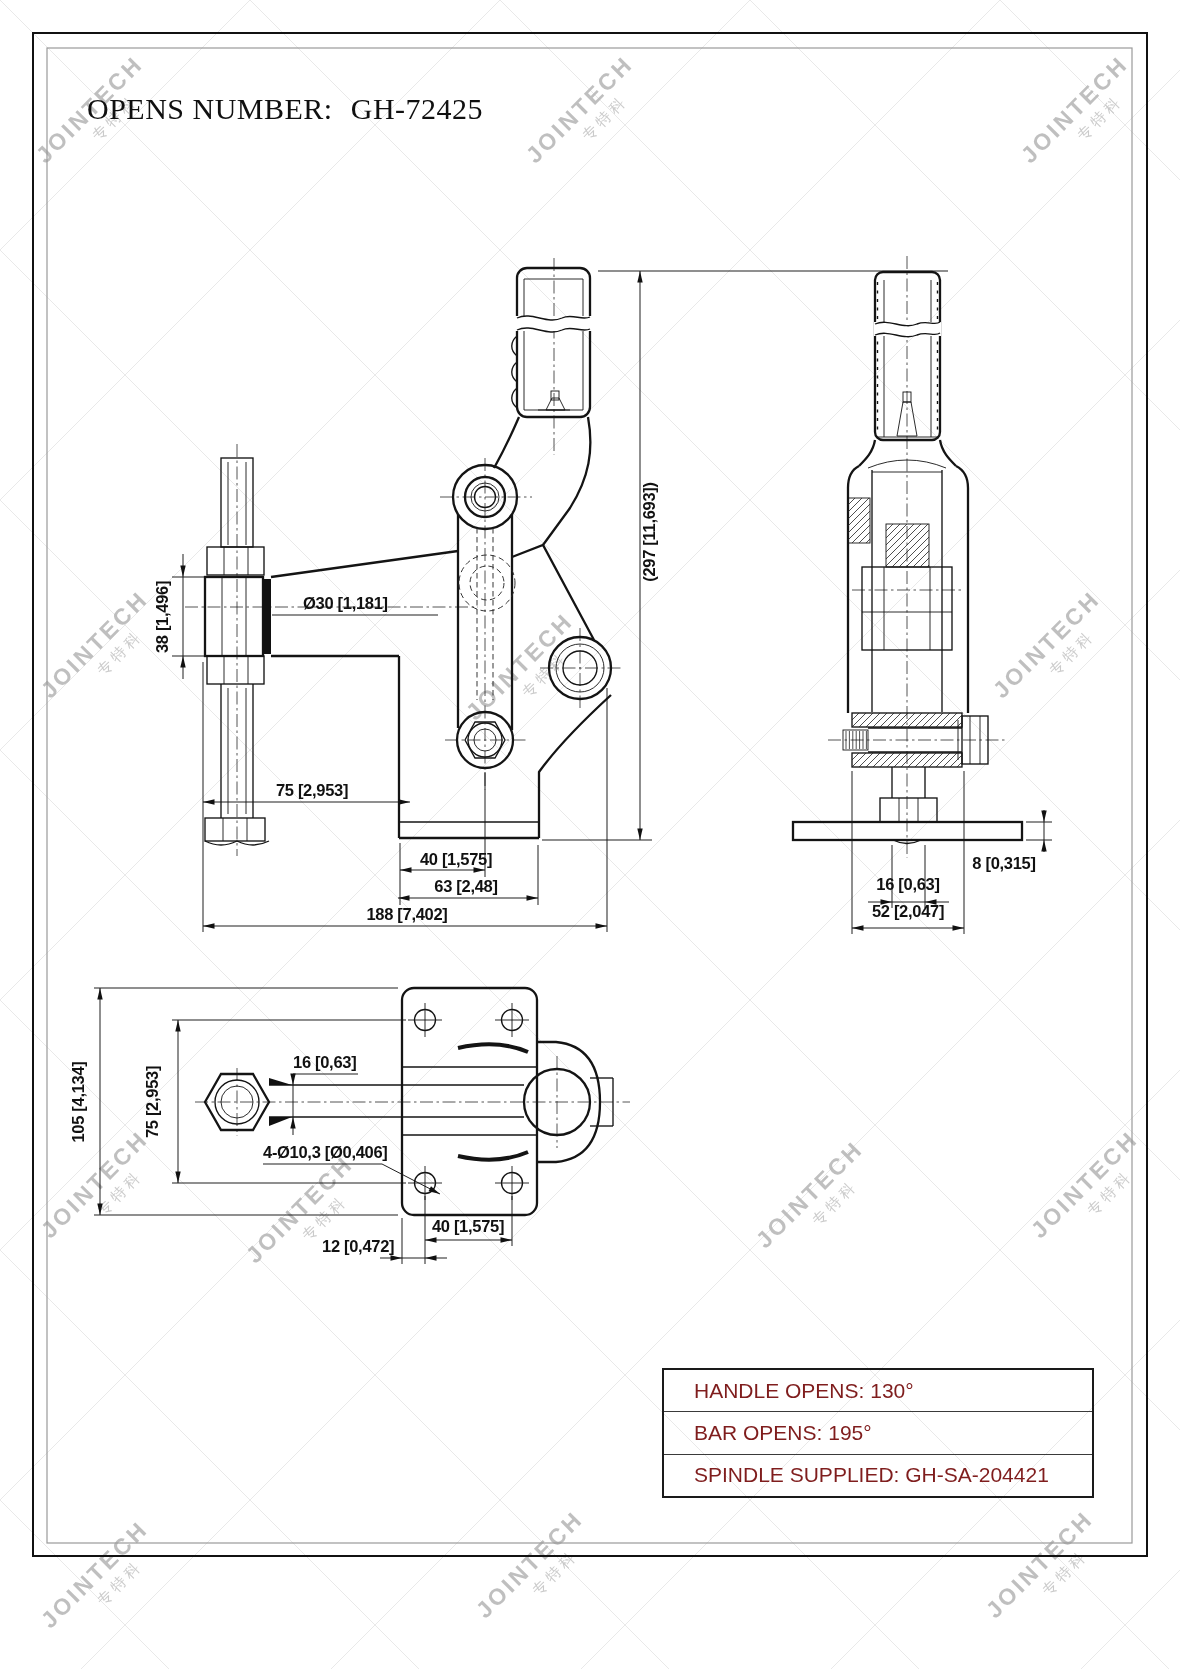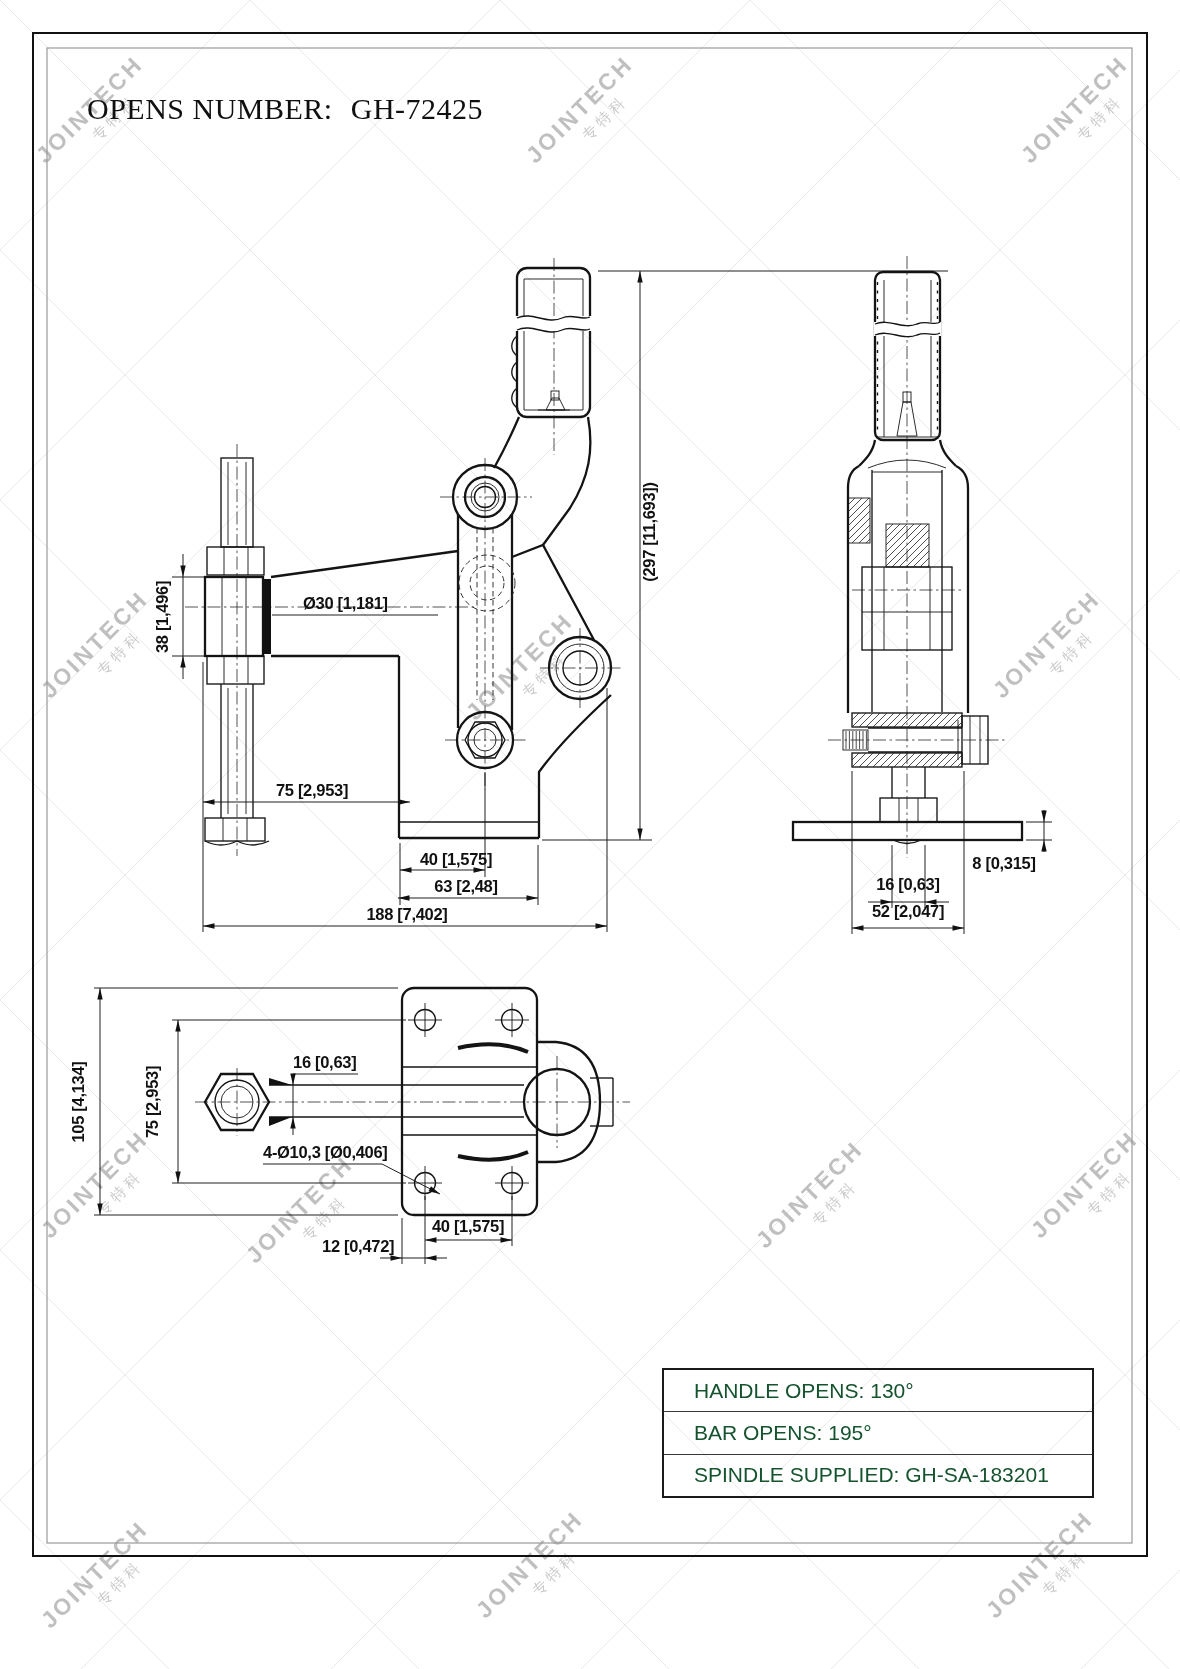--- a/index.html
+++ b/index.html
@@ -20,21 +20,21 @@
   .dt{font-family:"Liberation Sans",sans-serif;font-weight:bold;font-size:16.5px;
       letter-spacing:-0.3px;fill:#111;}
   
   .title{position:absolute;left:87px;top:92px;font-family:"Liberation Serif",serif;
          font-size:30px;color:#101010;letter-spacing:0.5px;white-space:nowrap;}
   .title .val{margin-left:18px;text-align:center;}
   
   .spec-table{position:absolute;left:662px;top:1368px;width:432px;height:130px;
               border:2px solid #1a1a1a;box-sizing:border-box;display:flex;flex-direction:column;}
   .spec-row{flex:1;display:flex;align-items:center;padding-left:30px;
-            font-size:21px;color:#14532d;white-space:nowrap;}
+            font-size:21px;color:#7f1d1d;white-space:nowrap;}
   .spec-row + .spec-row{border-top:1.2px solid #3a3a3a;}
 </style>
 </head>
 <body>
 
 <div class="canvas">
 
 <svg id="drawing-svg" width="1180" height="1669" viewBox="0 0 1180 1669">
 
   <g id="lattice">
@@ -459,16 +459,16 @@
   </g>
 </svg>
 
 <div class="title">
   <span>OPENS NUMBER:</span><span class="val">GH-72425</span>
 </div>
 
 <div class="spec-table">
   <div class="spec-row">HANDLE OPENS: 130°</div>
   <div class="spec-row">BAR OPENS: 195°</div>
-  <div class="spec-row">SPINDLE SUPPLIED: GH-SA-183201</div>
+  <div class="spec-row">SPINDLE SUPPLIED: GH-SA-204421</div>
 </div>
 
 </div>
 
 </body></html>

